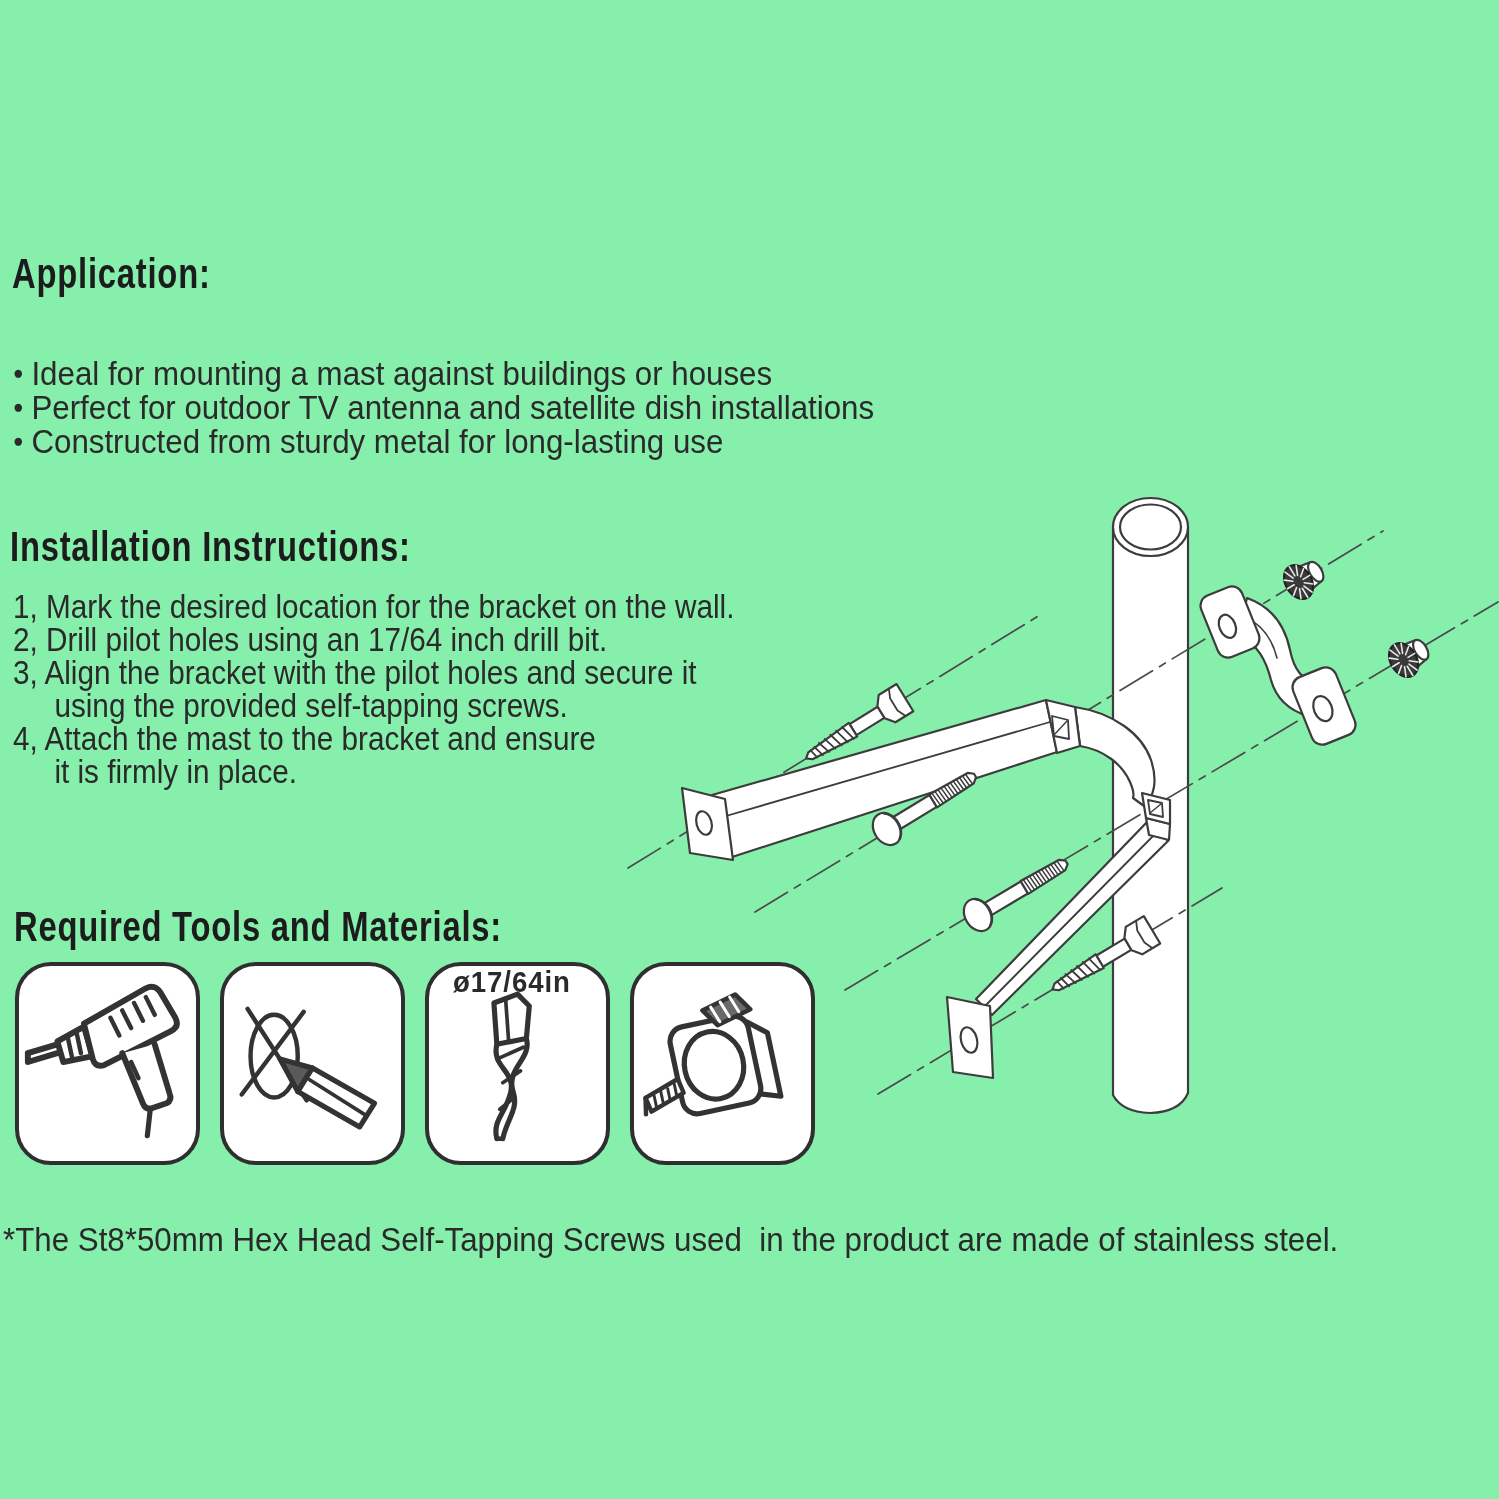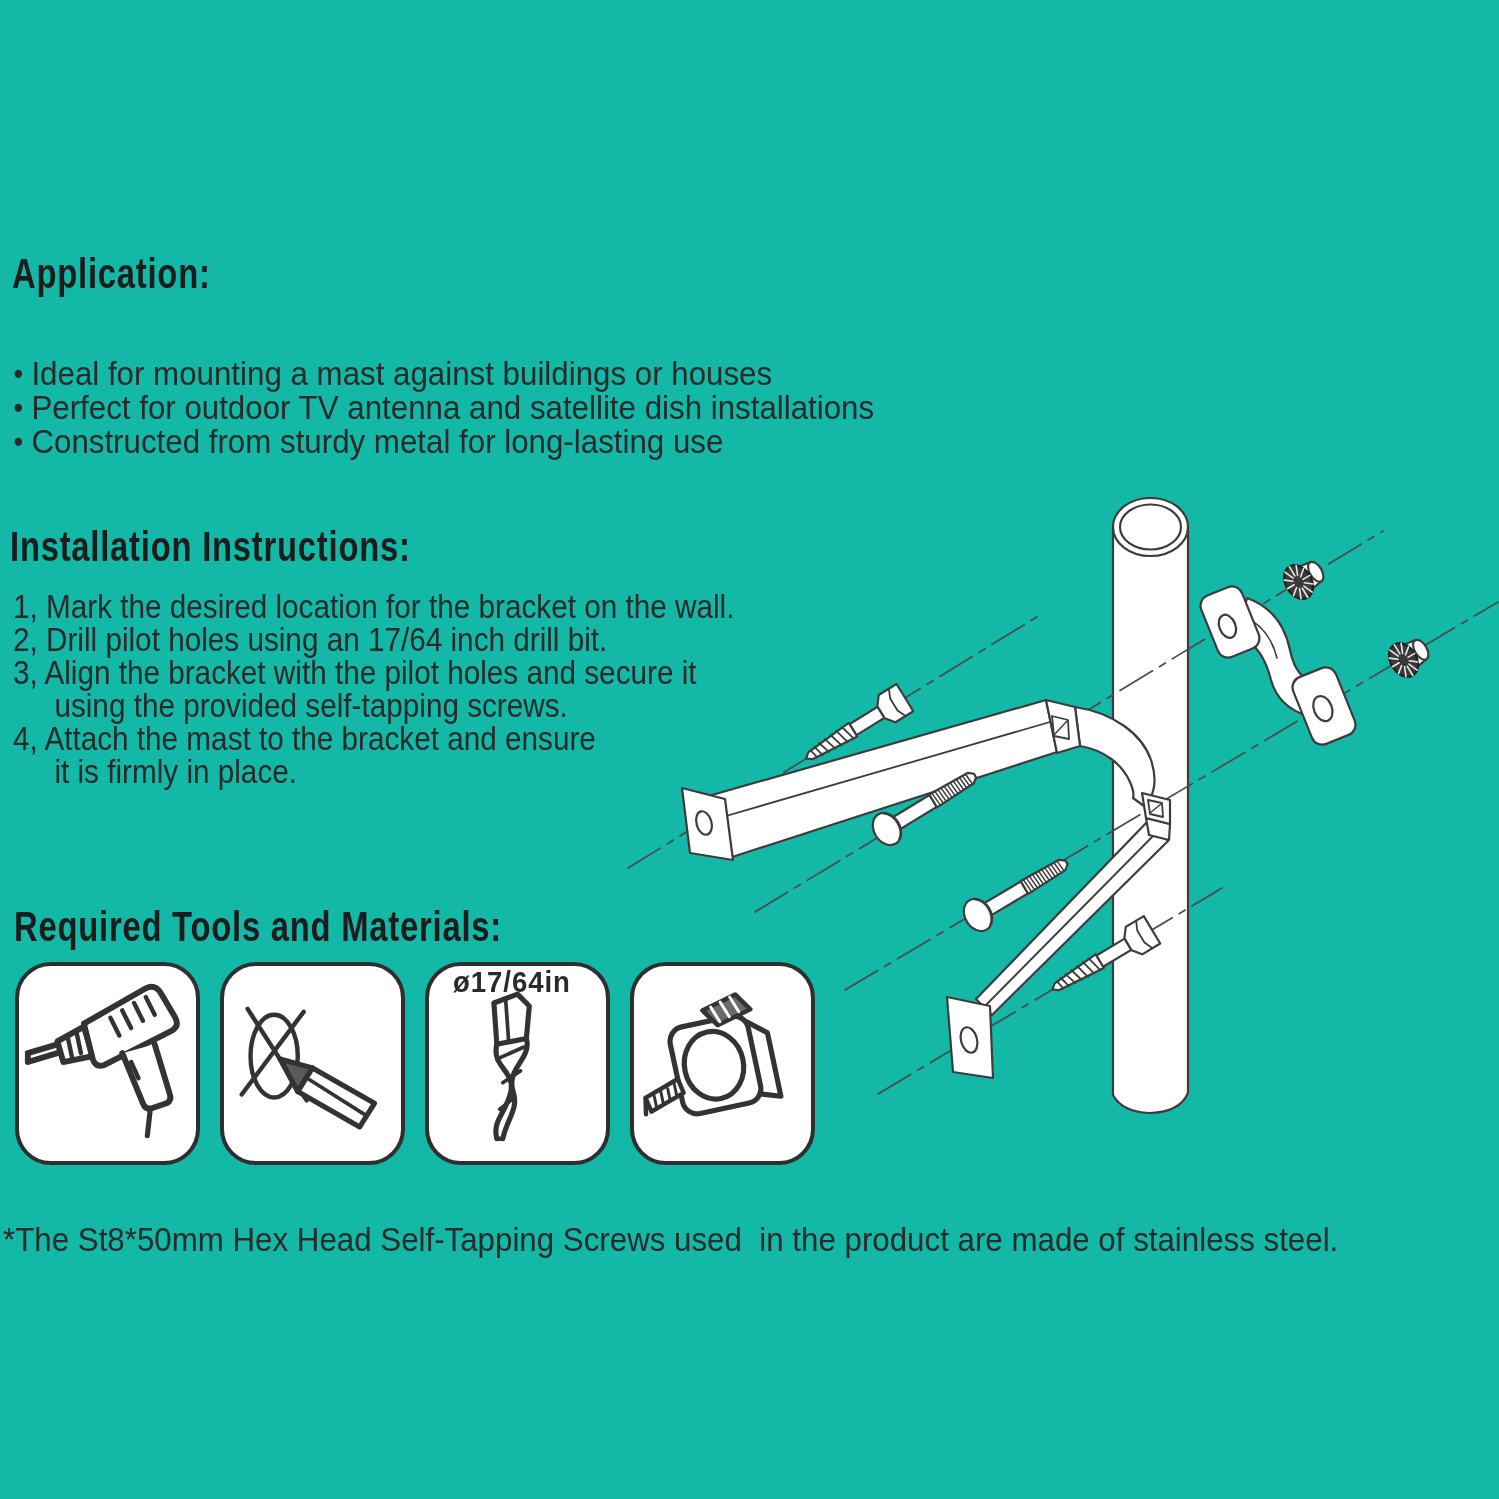--- a/index.html
+++ b/index.html
@@ -1,17 +1,17 @@
 <!DOCTYPE html>
 <html><head>
 <meta charset="utf-8">
 <style>
   html,body{margin:0;padding:0;background:#fff;}
   #sheet{
-    position:relative;width:1499px;height:1499px;background:#14b8a6;
+    position:relative;width:1499px;height:1499px;background:#86efac;
     font-family:"Liberation Sans", sans-serif;color:#2a2a2a;overflow:hidden;
   }
   .heading{
     position:absolute;font-weight:bold;font-size:42px;color:#1c1c1c;
     transform:scaleX(0.78);transform-origin:left top;white-space:nowrap;letter-spacing:1px;
   }
   .bullets{position:absolute;left:13px;top:356px;transform:scaleX(0.92);transform-origin:left top;}
   .bullet-line{display:flex;align-items:flex-start;font-size:34px;line-height:34px;white-space:nowrap;}
   .bullet-dot{font-size:19px;line-height:34px;width:20px;flex:0 0 20px;}
   .steps{position:absolute;left:13px;top:590px;transform:scaleX(0.90);transform-origin:left top;}

